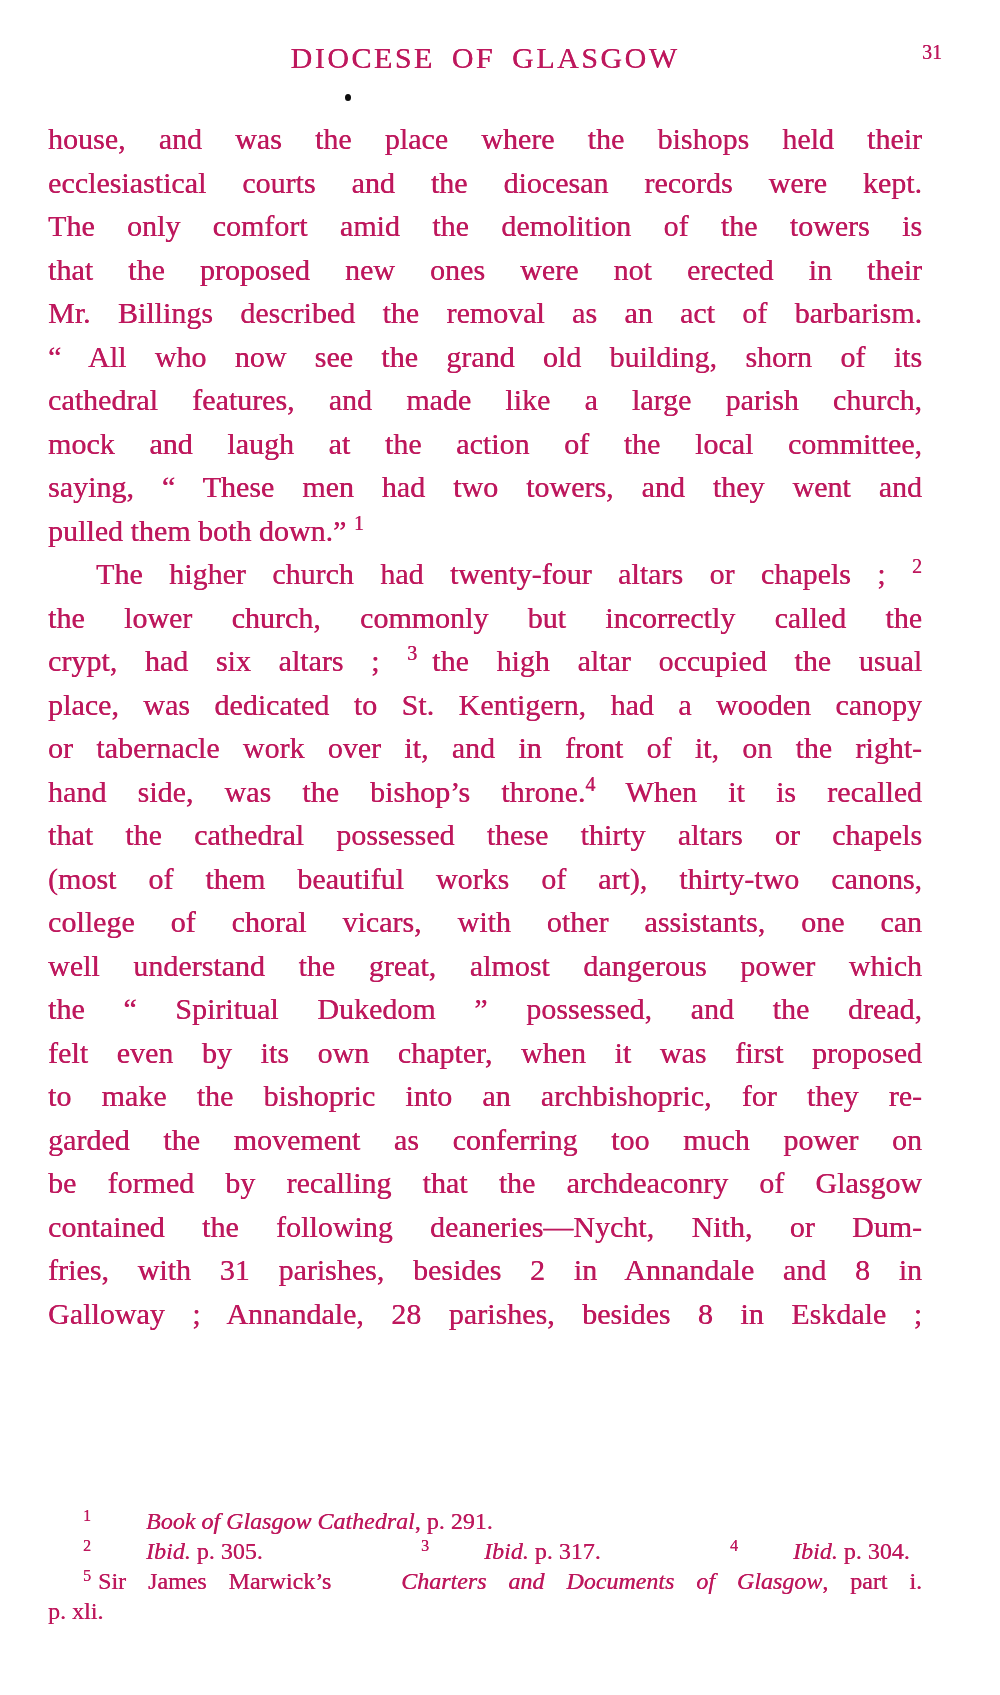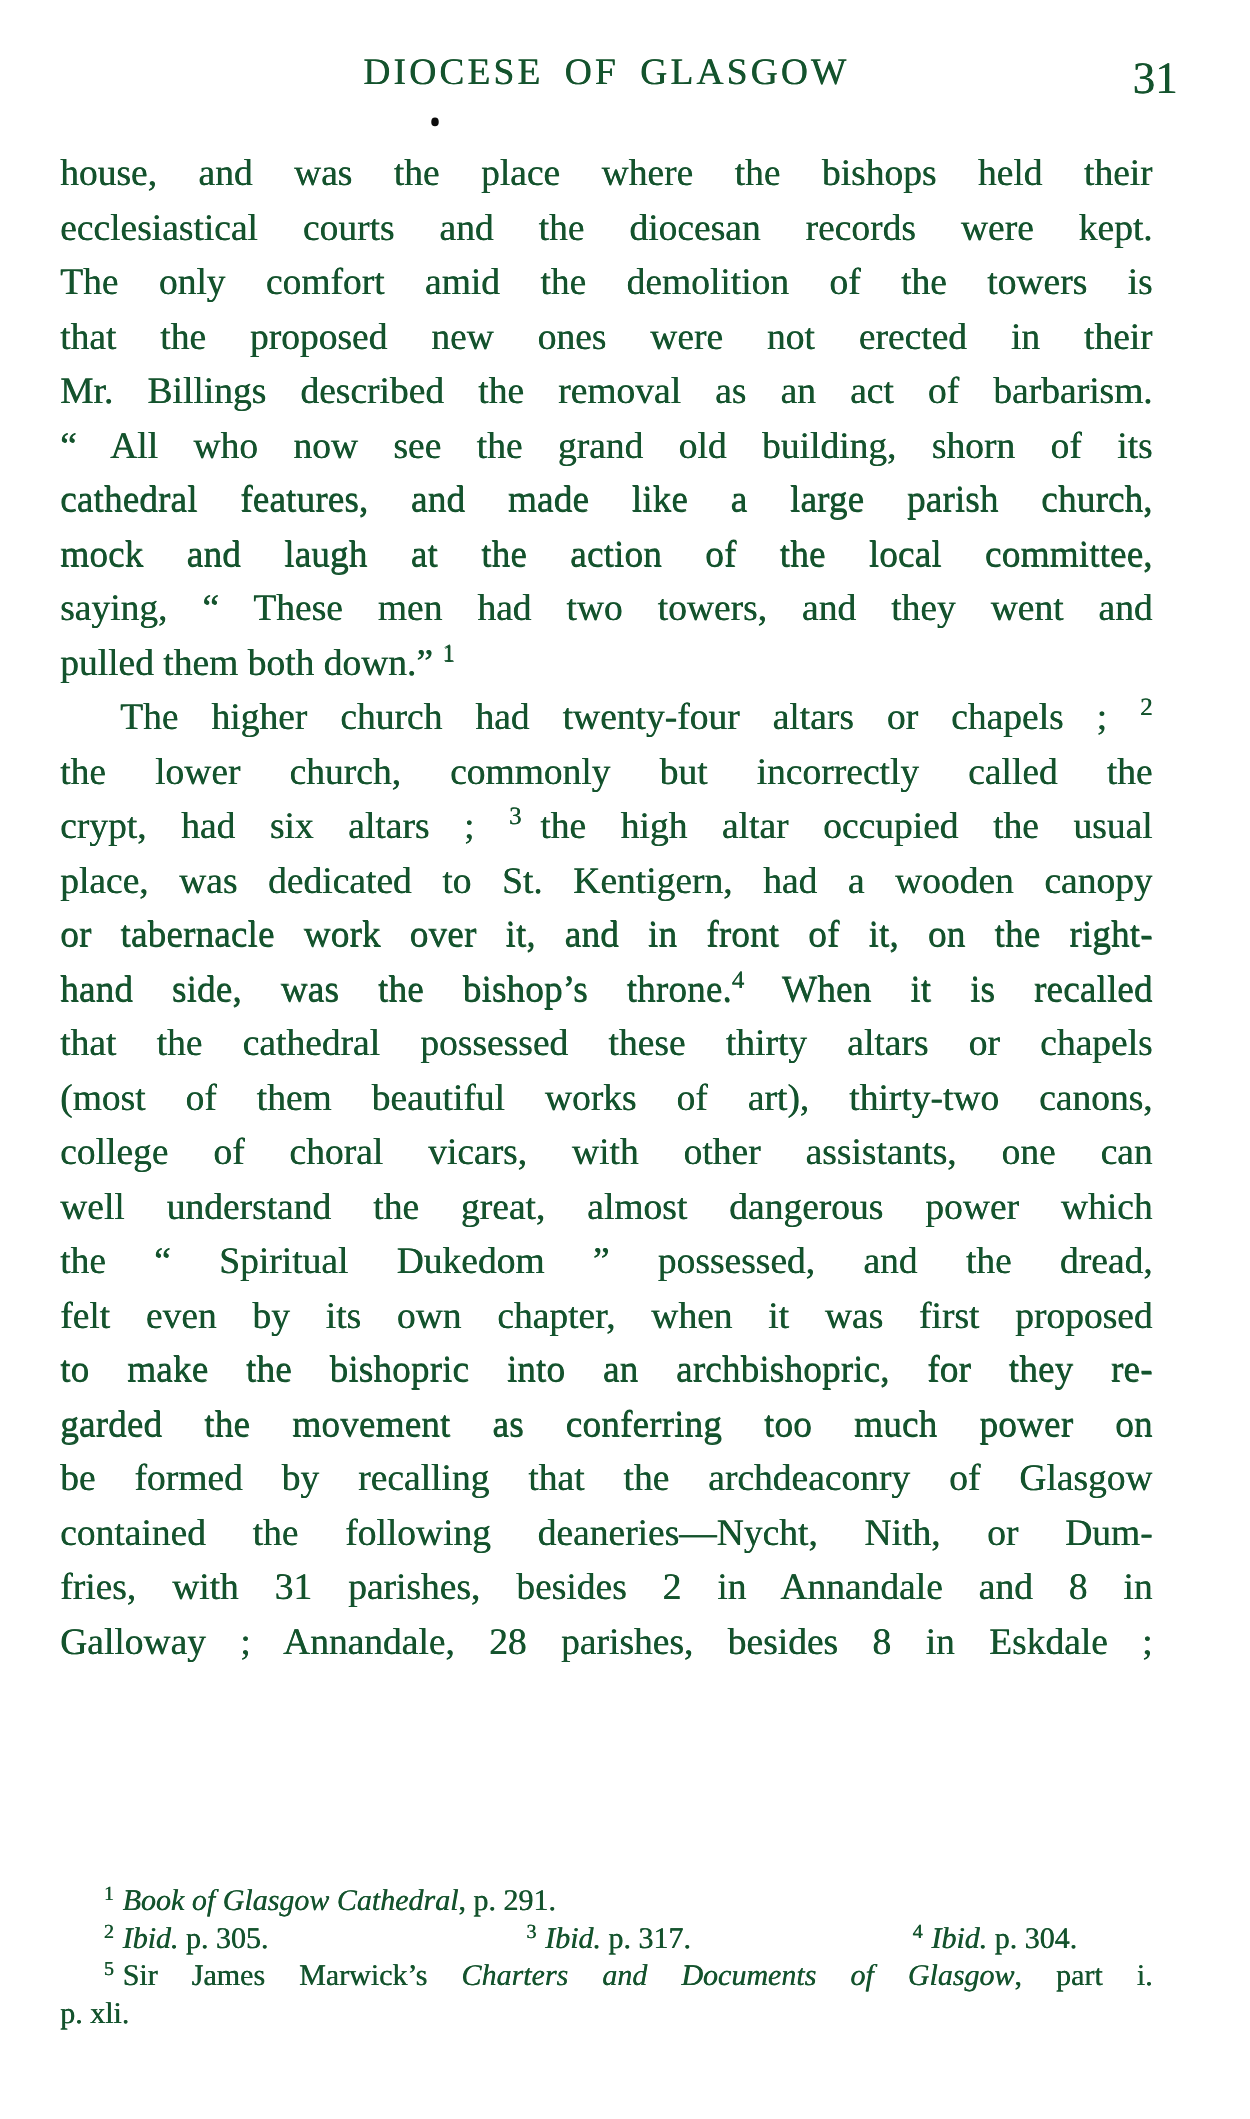--- a/index.html
+++ b/index.html
@@ -1,37 +1,37 @@
 <!DOCTYPE html>
 <html><head>
 <meta charset="utf-8">
 <style>
   html, body { margin: 0; padding: 0; background: #ffffff; }
   .page {
     position: relative;
     width: 1000px;
     height: 1695px;
     background: #ffffff;
-    color: #14532d;
+    color: #be185d;
     font-family: "Liberation Serif", "DejaVu Serif", serif;
     overflow: hidden;
     text-shadow: 0.35px 0.25px 0 currentColor; 
   }
   .running-head {
     position: absolute;
     top: 41px; left: 48px; width: 874px;
     text-align: center;
     font-size: 30px;
     letter-spacing: 2.5px;
     word-spacing: 7px;
   }
   .page-num {
     position: absolute;
     top: 41px; right: 58px;
-    font-size: 36px;
+    font-size: 20px;
   }
   .artifact-dot {
     position: absolute;
     left: 345px; top: 94px;
     width: 6px; height: 7px;
     background: #0c0c0c;
     border-radius: 50%;
   }
   .body-text {
     position: absolute;
@@ -46,21 +46,21 @@
     overflow: hidden;
   }
   .line.last { text-align-last: left; }
   .line.indent { padding-left: 48px; }
   .body-text .sup {
     font-size: 20px;
     line-height: 0;
     position: relative;
     top: -11px;
   }
-  .it { font-style: italic; }
+  .it { font-style: italic; margin-left: 48px; }
   .footnotes {
     position: absolute;
     top: 1506px; left: 48px; width: 874px;
     font-size: 24px;
     line-height: 30px;
   }
   .fn-line { position: relative; height: 30px; overflow: hidden; }
   .fn-line.indent { padding-left: 35px; }
   .fn-line.justify { text-align: justify; text-align-last: justify; }
   .fn-item { position: absolute; top: 0; white-space: nowrap; }

